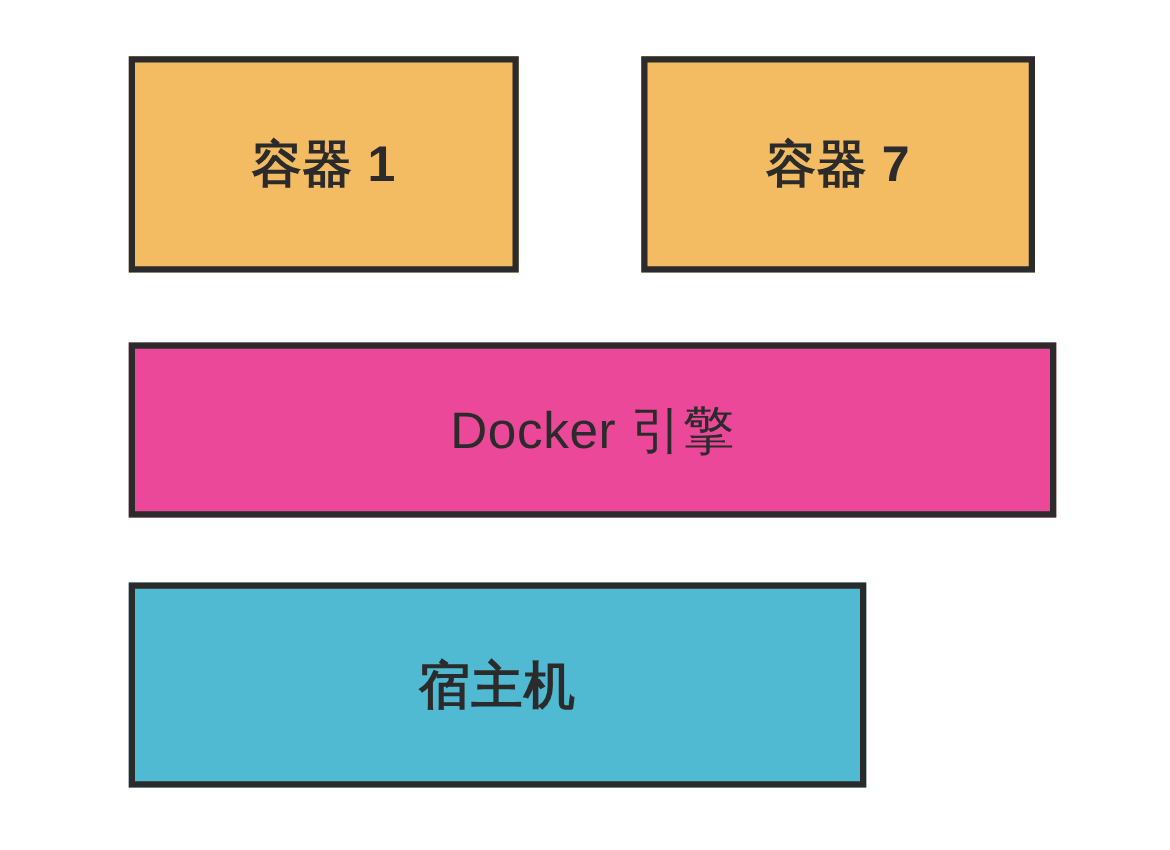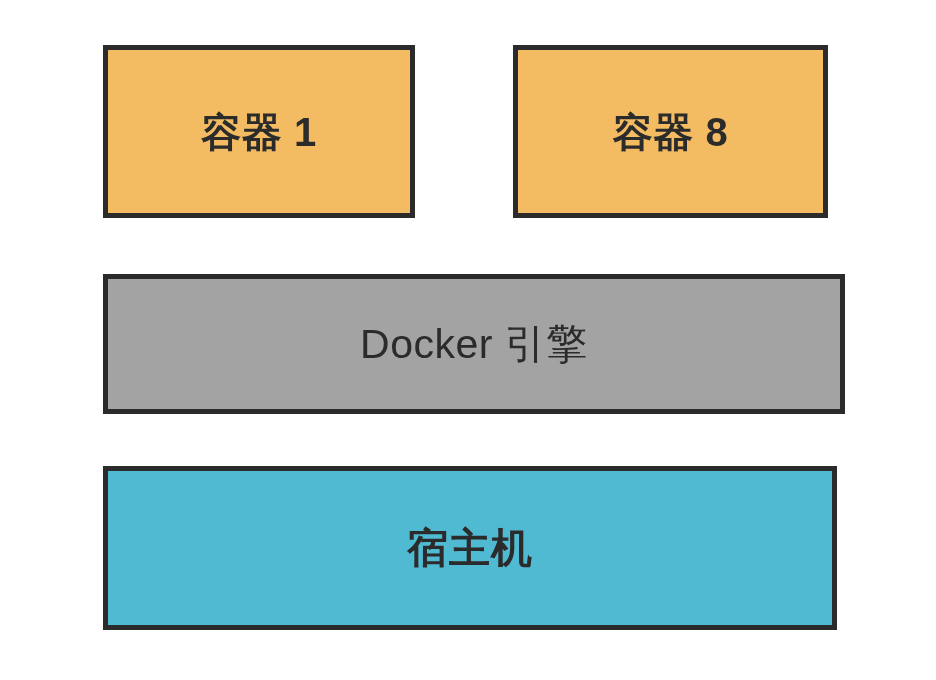--- a/index.html
+++ b/index.html
@@ -60,33 +60,33 @@
     width: 315px;
     height: 173px;
   }
 
   
   #node-docker-engine {
     left: 103px;
     top: 274px;
     width: 742px;
     height: 140px;
-    background: #a3a3a3;
+    background: #ec4899;
   }
   #node-docker-engine .node-label {
     font-size: 41px;
     font-weight: normal;
     letter-spacing: 0.5px;
   }
 
   
   #node-host-machine {
     left: 103px;
     top: 466px;
-    width: 734px;
+    width: 590px;
     height: 164px;
     background: #51bad3;
   }
   #node-host-machine .node-label {
     font-size: 41px;
     font-weight: bold;
     letter-spacing: 1px;
   }
 
   
@@ -103,21 +103,21 @@
 </head>
 <body>
 
 <div id="diagram">
 
   <div class="node node-container" id="node-container-1">
     <span class="node-label">容器 1</span>
   </div>
 
   <div class="node node-container" id="node-container-2">
-    <span class="node-label">容器 8</span>
+    <span class="node-label">容器 7</span>
   </div>
 
   <div class="node" id="node-docker-engine">
     <span class="node-label">Docker 引擎</span>
   </div>
 
   <div class="node" id="node-host-machine">
     <span class="node-label">宿主机</span>
   </div>
 

